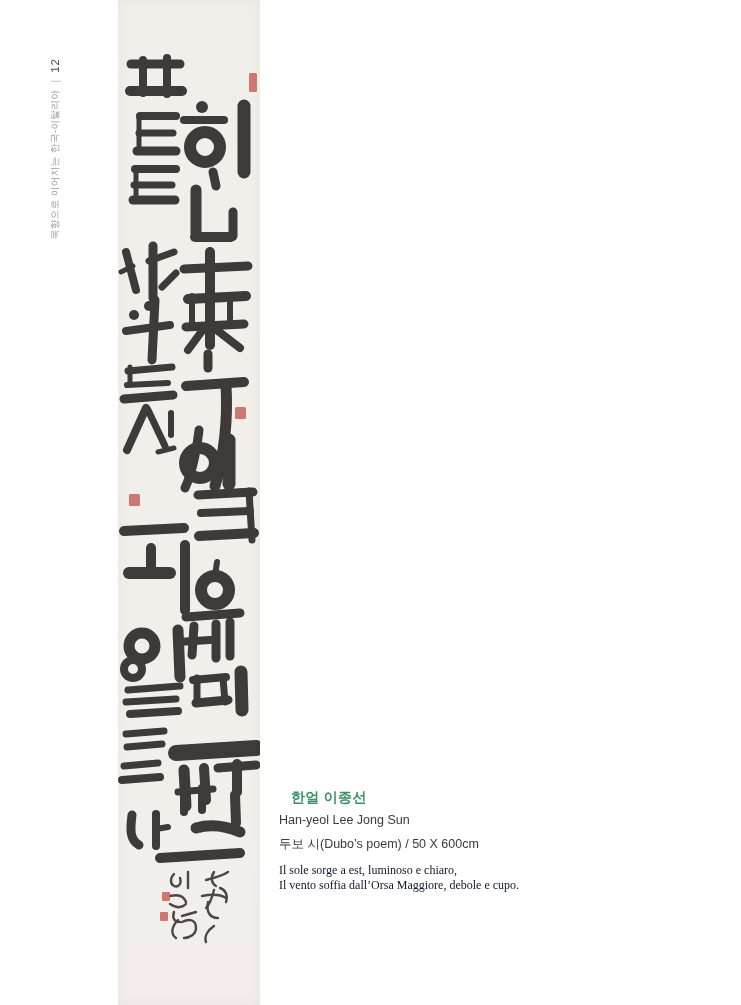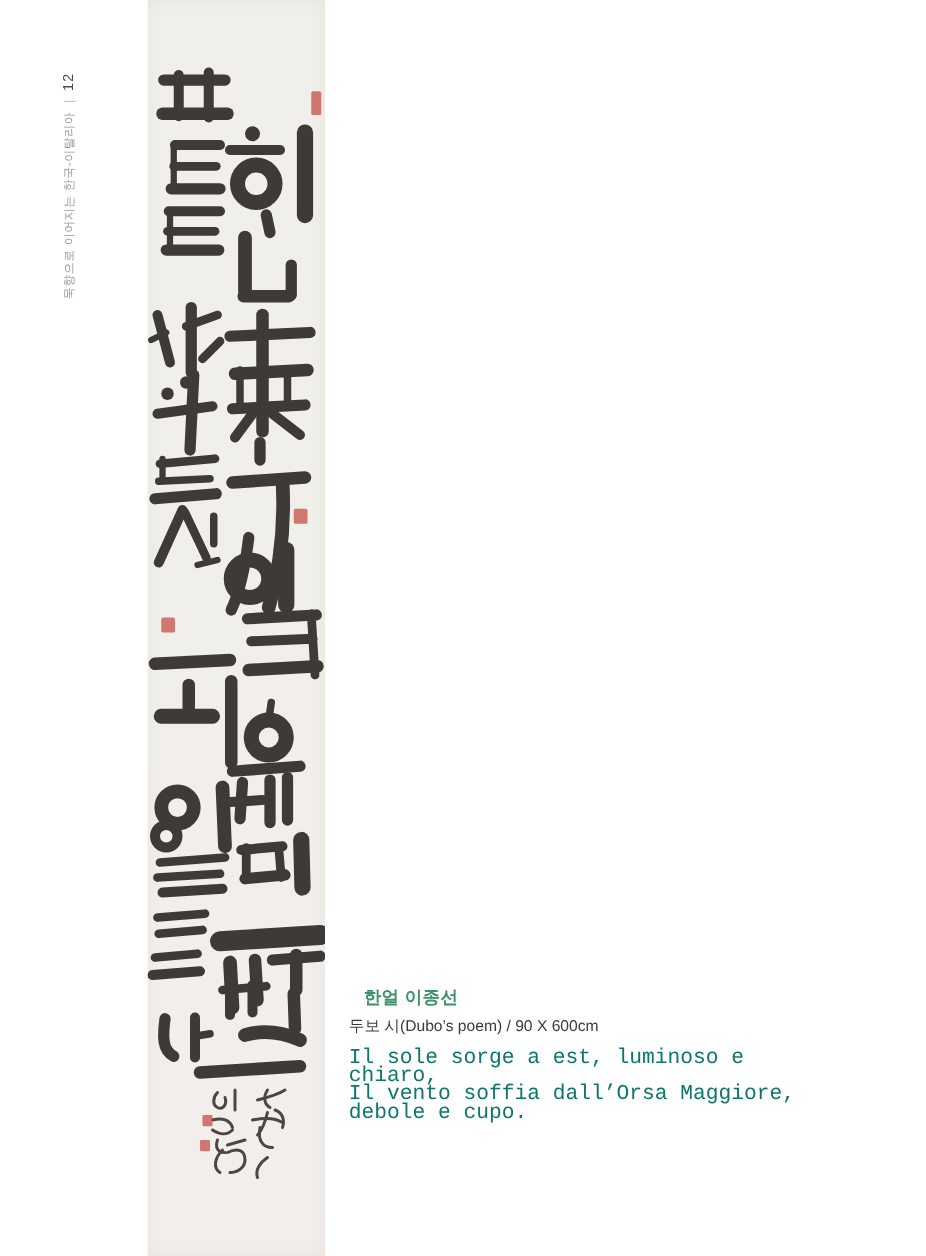--- a/index.html
+++ b/index.html
@@ -61,23 +61,23 @@
     color:#3a3a3a;
     font-size:12.5px;
     margin:0 0 9px 0;
   }
   .caption .details{
     color:#3a3a3a;
     font-size:12.5px;
     margin:0 0 10px 0;
   }
   .caption .poem{
-    font-family:Liberation Mono, monospace;
-    color:#0f766e;
-    font-size:17px;
+    font-family:Liberation Serif, serif;
+    color:#0f172a;
+    font-size:12px;
     line-height:14.5px;
     margin:0;
   }
 </style>
 </head>
 <body>
 
 <div class="sidebar">
   <span class="label">묵향으로 이어지는 한국-이탈리아</span>
   <span class="sep">|</span>
@@ -214,16 +214,17 @@
       <rect x="117" y="407" width="11" height="12" rx="1.5"></rect>
       <rect x="11" y="494" width="11" height="12" rx="1.5"></rect>
       <rect x="44" y="892" width="8" height="9" rx="1"></rect>
       <rect x="42" y="912" width="8" height="9" rx="1"></rect>
     </g>
   </svg>
 </div>
 
 <div class="caption">
   <p class="artist-kr">한얼 이종선</p>
-  <p class="details">두보 시(Dubo’s poem) / 90 X 600cm</p>
+  <p class="artist-en">Han-yeol Lee Jong Sun</p>
+  <p class="details">두보 시(Dubo’s poem) / 50 X 600cm</p>
   <p class="poem">Il sole sorge a est, luminoso e chiaro,</p>
   <p class="poem">Il vento soffia dall’Orsa Maggiore, debole e cupo.</p>
 </div>
 
 </body></html>

